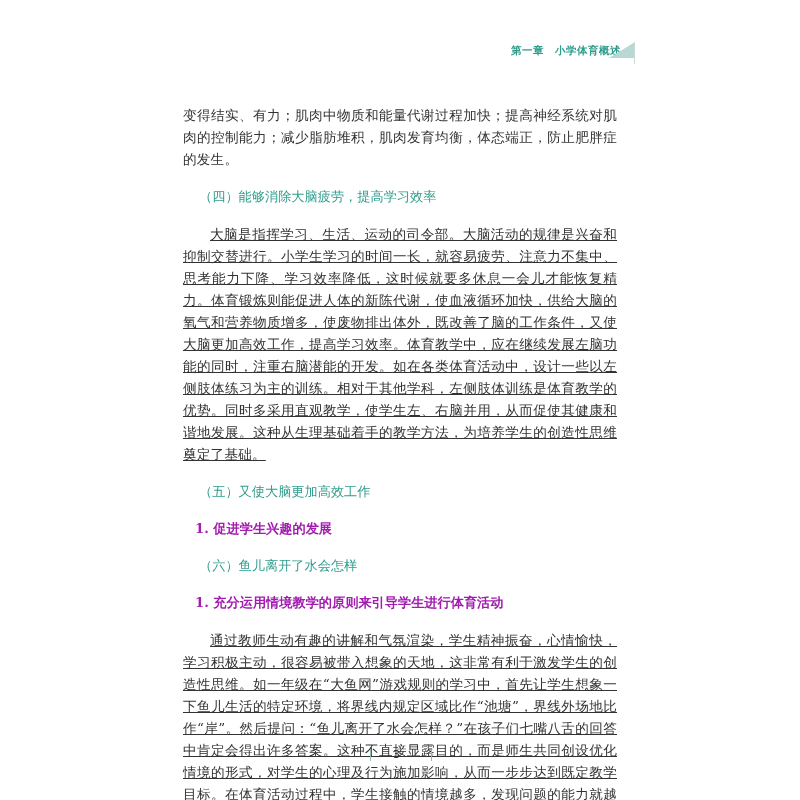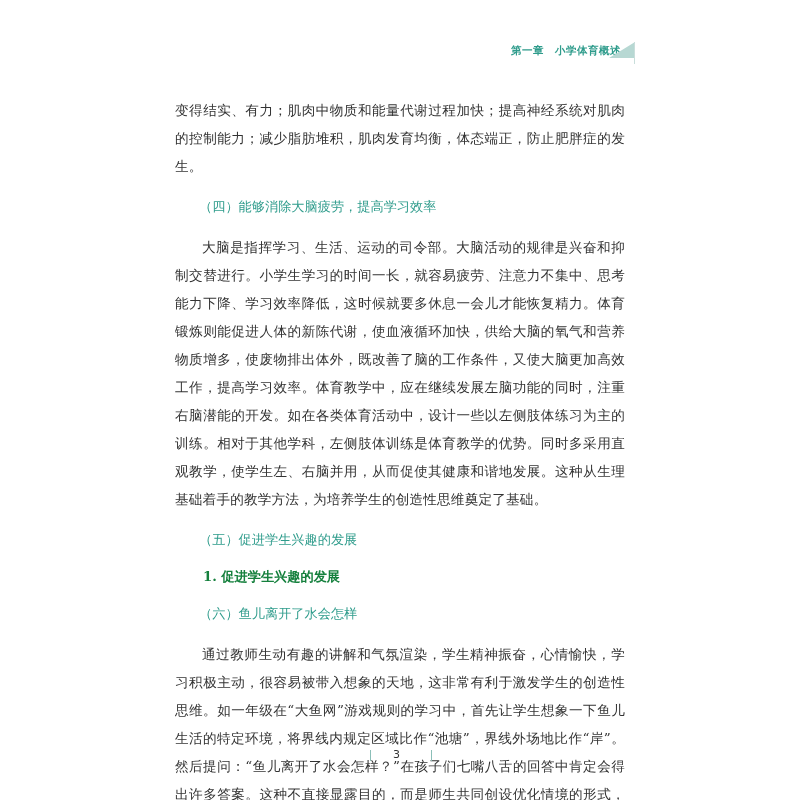--- a/index.html
+++ b/index.html
@@ -5,46 +5,47 @@
   html, body { margin:0; padding:0; background:#ffffff; }
   body { width:800px; height:800px; position:relative; overflow:hidden;
          font-family: "DejaVu Serif", "Liberation Serif", serif; color:#333; }
   .header { position:absolute; top:42px; left:13px; width:800px; height:20px; }
   .header-text { position:absolute; right:192px; top:2px; font-family:"DejaVu Sans","Liberation Sans",sans-serif;
                  font-size:10.5px; color:#2f9c8c; font-weight:bold; letter-spacing:0.5px; white-space:nowrap; }
   .header-tri { position:absolute; left:596px; top:0; width:0; height:0;
                 border-left:26px solid transparent; border-bottom:16px solid #b7d8d3; }
   .header-line { position:absolute; left:621px; top:0; width:1px; height:22px; background:#c9dedb; }
   .content { position:absolute; left:167px; top:88px; width:466px; }
-  .p { font-size:13.6px; line-height:28px; text-align:justify; margin:8px; letter-spacing:0.2px; }
-  .p.indent { text-indent:27px; }
+  .p { font-size:13.6px; line-height:22px; text-align:justify; margin:16px; letter-spacing:0.2px; }
+  .p.indent { text-indent:27px;text-decoration:underline; }
   .h3 { font-family:"DejaVu Sans","Liberation Sans",sans-serif; font-size:13.2px; line-height:21.1px;
         color:#2f9c8c; margin:16px; padding-left:16px; }
-  .h4 { font-size:13.2px; line-height:21.1px; color:#15803d; margin:16px; padding-left:20px; font-weight:bold; }
+  .h4 { font-size:13.2px; line-height:21.1px; color:#a21caf; margin:8px; padding-left:20px; font-weight:bold; }
   .footer { position:absolute; top:748px; left:0; width:800px; height:16px; }
   .footer-bar { position:absolute; top:2px; width:1px; height:11px; background:#8bbfb8; }
   .page-num { position:absolute; left:393px; top:0; font-family:"DejaVu Sans","Liberation Sans",sans-serif;
               font-size:11px; color:#333; }
 </style>
 </head>
 <body>
 
 <div class="header">
   <span class="header-text">第一章　小学体育概述</span>
   <span class="header-tri"></span>
   <span class="header-line"></span>
 </div>
 
 <div class="content">
   <p class="p">变得结实、有力；肌肉中物质和能量代谢过程加快；提高神经系统对肌肉的控制能力；减少脂肪堆积，肌肉发育均衡，体态端正，防止肥胖症的发生。</p>
   <p class="h3">（四）能够消除大脑疲劳，提高学习效率</p>
   <p class="p indent">大脑是指挥学习、生活、运动的司令部。大脑活动的规律是兴奋和抑制交替进行。小学生学习的时间一长，就容易疲劳、注意力不集中、思考能力下降、学习效率降低，这时候就要多休息一会儿才能恢复精力。体育锻炼则能促进人体的新陈代谢，使血液循环加快，供给大脑的氧气和营养物质增多，使废物排出体外，既改善了脑的工作条件，又使大脑更加高效工作，提高学习效率。体育教学中，应在继续发展左脑功能的同时，注重右脑潜能的开发。如在各类体育活动中，设计一些以左侧肢体练习为主的训练。相对于其他学科，左侧肢体训练是体育教学的优势。同时多采用直观教学，使学生左、右脑并用，从而促使其健康和谐地发展。这种从生理基础着手的教学方法，为培养学生的创造性思维奠定了基础。</p>
-  <p class="h3">（五）促进学生兴趣的发展</p>
+  <p class="h3">（五）又使大脑更加高效工作</p>
   <p class="h4">1. 促进学生兴趣的发展</p>
   <p class="h3">（六）鱼儿离开了水会怎样</p>
+  <p class="h4">1. 充分运用情境教学的原则来引导学生进行体育活动</p>
   <p class="p indent">通过教师生动有趣的讲解和气氛渲染，学生精神振奋，心情愉快，学习积极主动，很容易被带入想象的天地，这非常有利于激发学生的创造性思维。如一年级在“大鱼网”游戏规则的学习中，首先让学生想象一下鱼儿生活的特定环境，将界线内规定区域比作“池塘”，界线外场地比作“岸”。然后提问：“鱼儿离开了水会怎样？”在孩子们七嘴八舌的回答中肯定会得出许多答案。这种不直接显露目的，而是师生共同创设优化情境的形式，对学生的心理及行为施加影响，从而一步步达到既定教学目标。在体育活动过程中，学生接触的情境越多，发现问题的能力就越强，设想的方案也越具想象力。这不仅使学生积累了大量的经验，同时也培养和增加了学生创新的信心和勇气，从而有利于激发学生的创造性思维。</p>
 </div>
 
 <div class="footer">
   <span class="footer-bar" style="left:370px"></span>
   <span class="page-num">3</span>
   <span class="footer-bar" style="left:431px"></span>
 </div>
 
 </body></html>

